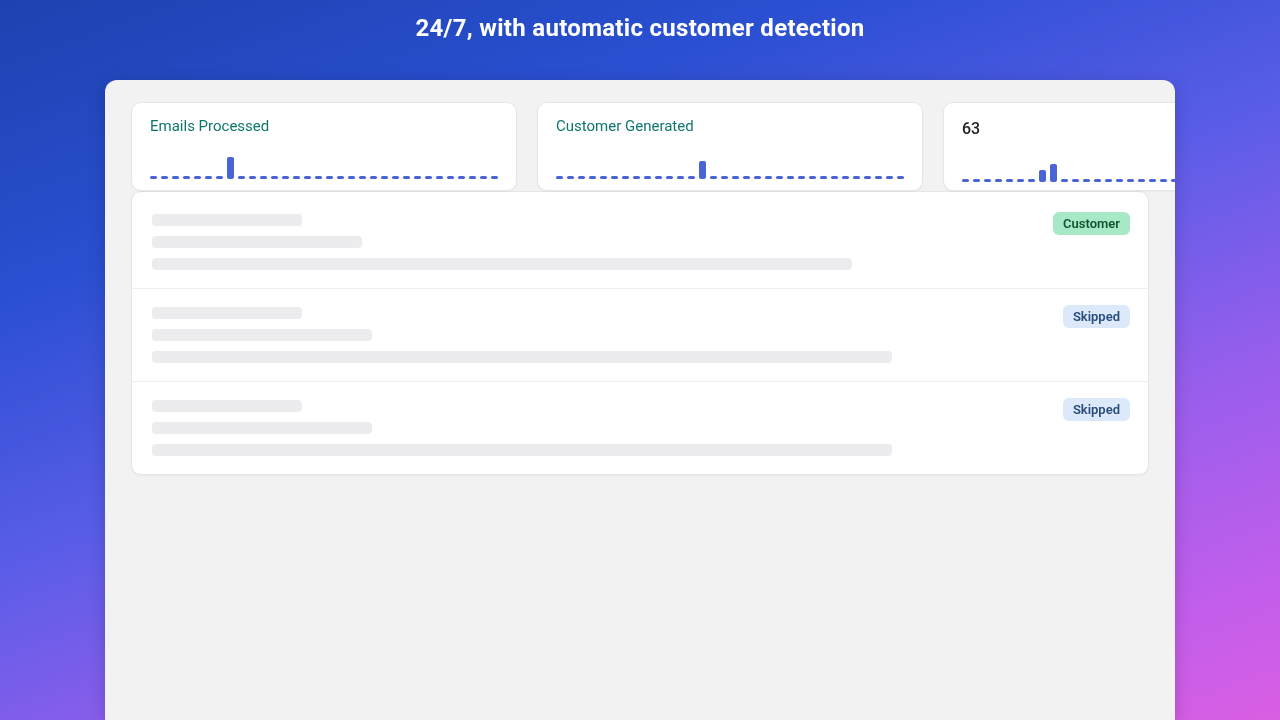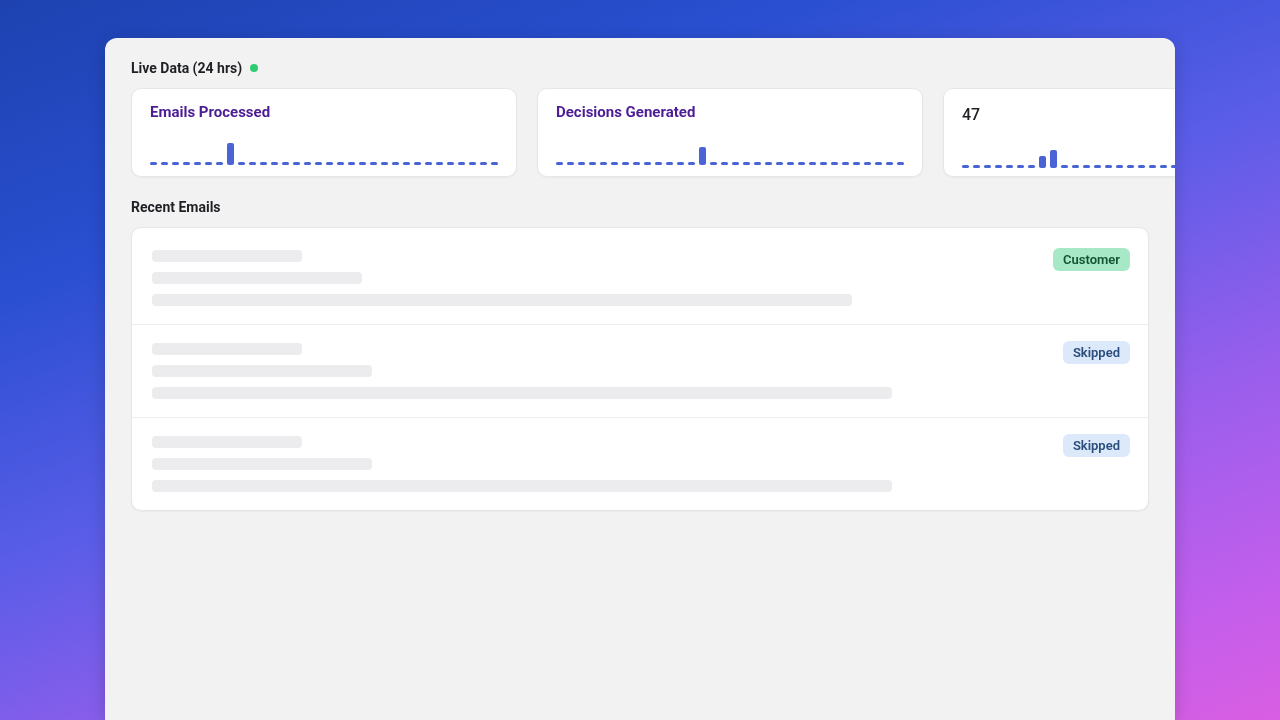--- a/index.html
+++ b/index.html
@@ -54,21 +54,21 @@
     gap: 20px;
   }
   .card {
     flex: 1 1 0;
     background: #ffffff;
     border: 1px solid #e5e6ea;
     border-radius: 10px;
     padding: 14px 18px 8px 18px;
     box-shadow: 0 1px 2px rgba(0,0,0,0.04);
   }
-  .card-title { font-size: 15px; font-weight: 700; color: #4c1d95; }
+  .card-title { font-size: 15px; font-weight: 400; color: #0f766e; }
   .card-value { font-size: 16px; font-weight: 500; color: #1f2024; margin-top: 2px; }
   .spark {
     margin-top: 14px;
     height: 30px;
     display: flex;
     align-items: flex-end;
     gap: 4px;
   }
   .spark .bar {
     flex: 0 0 7px;
@@ -109,27 +109,24 @@
     padding: 4px 10px;
     border-radius: 6px;
   }
   .badge.customer { background: #a7e8c7; color: #13532f; }
   .badge.skipped  { background: #dbe9fb; color: #2a4d7c; }
 </style>
 </head>
 <body>
 
 <div class="bg">
+  <div class="hero-subtitle">24/7, with automatic customer detection</div>
 
   <div class="panel">
 
-    <div class="section-label">
-      <span>Live Data (24 hrs)</span>
-      <span class="live-dot"></span>
-    </div>
 
     <div class="cards">
       <div class="card">
         <div class="card-title">Emails Processed</div>
         <div class="spark">
             <div class="bar" style="height: 3px;"></div>
             <div class="bar" style="height: 3px;"></div>
             <div class="bar" style="height: 3px;"></div>
             <div class="bar" style="height: 3px;"></div>
             <div class="bar" style="height: 3px;"></div>
@@ -156,21 +153,21 @@
             <div class="bar" style="height: 3px;"></div>
             <div class="bar" style="height: 3px;"></div>
             <div class="bar" style="height: 3px;"></div>
             <div class="bar" style="height: 3px;"></div>
             <div class="bar" style="height: 3px;"></div>
             <div class="bar" style="height: 3px;"></div>
             <div class="bar" style="height: 3px;"></div>
           </div>
       </div>
       <div class="card">
-        <div class="card-title">Decisions Generated</div>
+        <div class="card-title">Customer Generated</div>
         <div class="spark">
             <div class="bar" style="height: 3px;"></div>
             <div class="bar" style="height: 3px;"></div>
             <div class="bar" style="height: 3px;"></div>
             <div class="bar" style="height: 3px;"></div>
             <div class="bar" style="height: 3px;"></div>
             <div class="bar" style="height: 3px;"></div>
             <div class="bar" style="height: 3px;"></div>
             <div class="bar" style="height: 3px;"></div>
             <div class="bar" style="height: 3px;"></div>
@@ -193,21 +190,21 @@
             <div class="bar" style="height: 3px;"></div>
             <div class="bar" style="height: 3px;"></div>
             <div class="bar" style="height: 3px;"></div>
             <div class="bar" style="height: 3px;"></div>
             <div class="bar" style="height: 3px;"></div>
             <div class="bar" style="height: 3px;"></div>
             <div class="bar" style="height: 3px;"></div>
           </div>
       </div>
       <div class="card">
-        <div class="card-value">47</div>
+        <div class="card-value">63</div>
         <div class="spark">
             <div class="bar" style="height: 3px;"></div>
             <div class="bar" style="height: 3px;"></div>
             <div class="bar" style="height: 3px;"></div>
             <div class="bar" style="height: 3px;"></div>
             <div class="bar" style="height: 3px;"></div>
             <div class="bar" style="height: 3px;"></div>
             <div class="bar" style="height: 3px;"></div>
             <div class="bar" style="height: 12px;"></div>
             <div class="bar" style="height: 18px;"></div>
@@ -219,21 +216,20 @@
             <div class="bar" style="height: 3px;"></div>
             <div class="bar" style="height: 3px;"></div>
             <div class="bar" style="height: 3px;"></div>
             <div class="bar" style="height: 3px;"></div>
             <div class="bar" style="height: 3px;"></div>
             <div class="bar" style="height: 3px;"></div>
           </div>
       </div>
     </div>
 
-    <div class="section-label recent">Recent Emails</div>
 
     <div class="emails">
 
       <div class="email-row">
         <span class="badge customer">Customer</span>
         <div class="ph w1"></div>
         <div class="ph w2"></div>
         <div class="ph w3" style="margin-bottom:4px;"></div>
       </div>
 

